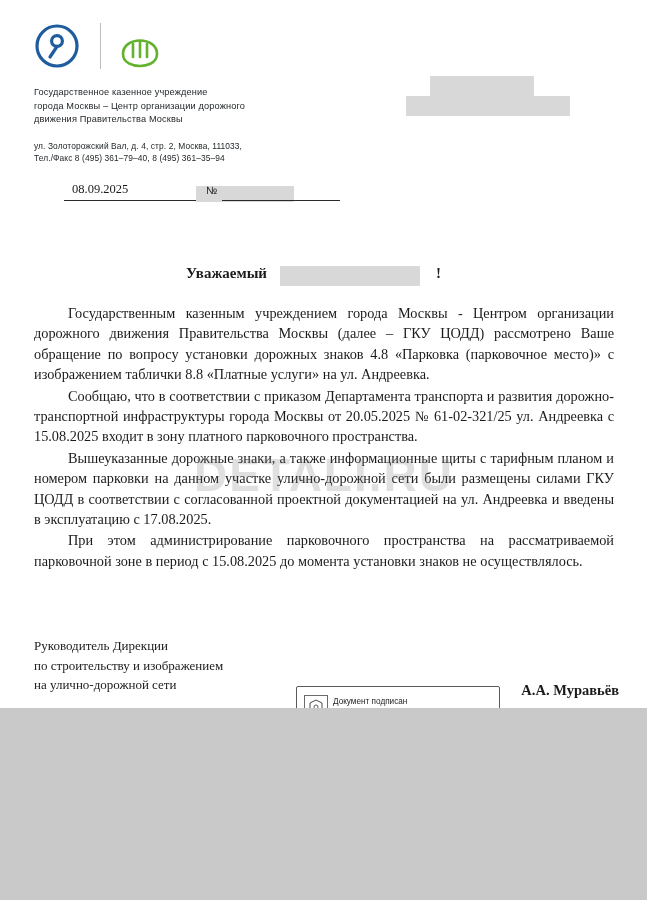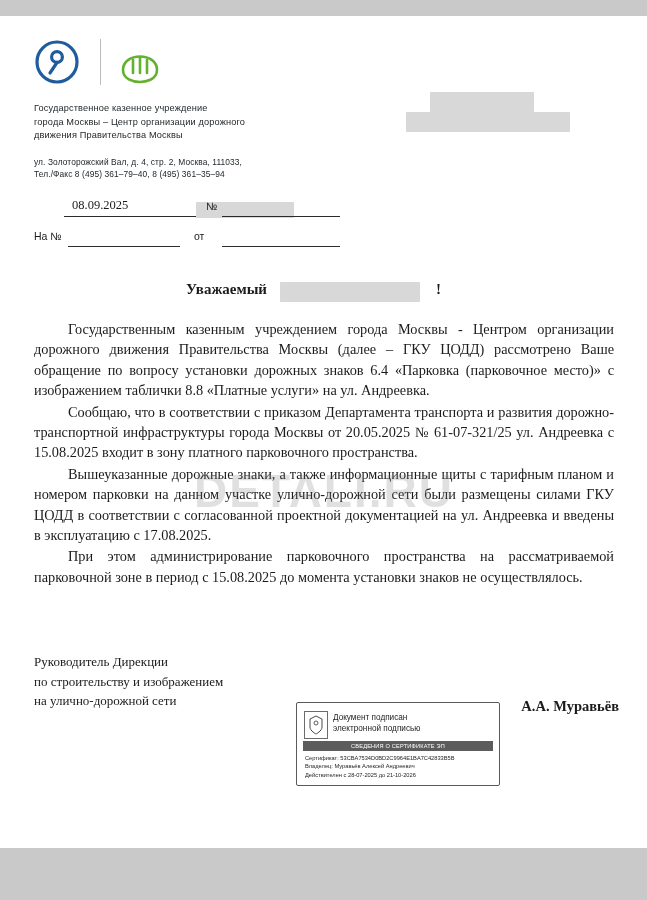--- a/index.html
+++ b/index.html
@@ -3,26 +3,25 @@
 <meta charset="utf-8">
 <style>
   html, body {
     margin: 0;
     padding: 0;
     background: #c9c9c9;
   }
   .page {
     position: relative;
     width: 647px;
-    height: 832px;
+    height: 708px;
     background: #ffffff;
     overflow: hidden;
     font-family: "Liberation Serif", serif;
     color: #1b1b1b;
-    margin-top: 16px;
   }
   
   .letterhead {
     position: absolute;
     left: 34px;
     top: 18px;
     width: 580px;
   }
   .logos {
     display: flex;
@@ -299,35 +298,29 @@
   <div class="redact r3"></div>
   <div class="redact r4"></div>
 
   <div class="datebar">
     <div class="date-val">08.09.2025</div>
     <div class="date-rule"></div>
     <div class="num-label">№</div>
     <div class="num-rule"></div>
   </div>
 
-  <div class="onbar">
-    <div class="on-label">На №</div>
-    <div class="on-rule"></div>
-    <div class="ot-label">от</div>
-    <div class="ot-rule"></div>
-  </div>
 
   <div class="salutation">
     <span>Уважаемый</span>
     <span class="excl">!</span>
   </div>
 
   <div class="body-text">
-    <p>Государственным казенным учреждением города Москвы - Центром организации дорожного движения Правительства Москвы (далее – ГКУ ЦОДД) рассмотрено Ваше обращение по вопросу установки дорожных знаков 6.4 «Парковка (парковочное место)» с изображением таблички 8.8 «Платные услуги» на ул. Андреевка.</p>
-    <p>Сообщаю, что в соответствии с приказом Департамента транспорта и развития дорожно-транспортной инфраструктуры города Москвы от 20.05.2025 № 61-07-321/25 ул. Андреевка с 15.08.2025 входит в зону платного парковочного пространства.</p>
+    <p>Государственным казенным учреждением города Москвы - Центром организации дорожного движения Правительства Москвы (далее – ГКУ ЦОДД) рассмотрено Ваше обращение по вопросу установки дорожных знаков 4.8 «Парковка (парковочное место)» с изображением таблички 8.8 «Платные услуги» на ул. Андреевка.</p>
+    <p>Сообщаю, что в соответствии с приказом Департамента транспорта и развития дорожно-транспортной инфраструктуры города Москвы от 20.05.2025 № 61-02-321/25 ул. Андреевка с 15.08.2025 входит в зону платного парковочного пространства.</p>
     <p>Вышеуказанные дорожные знаки, а также информационные щиты с тарифным планом и номером парковки на данном участке улично-дорожной сети были размещены силами ГКУ ЦОДД в соответствии с согласованной проектной документацией на ул. Андреевка и введены в эксплуатацию с 17.08.2025.</p>
     <p>При этом администрирование парковочного пространства на рассматриваемой парковочной зоне в период с 15.08.2025 до момента установки знаков не осуществлялось.</p>
   </div>
 
   <div class="watermark">DETALI.RU</div>
 
   <div class="sign-title">
     <div>Руководитель Дирекции</div>
     <div>по строительству и изображением</div>
     <div>на улично-дорожной сети</div>

